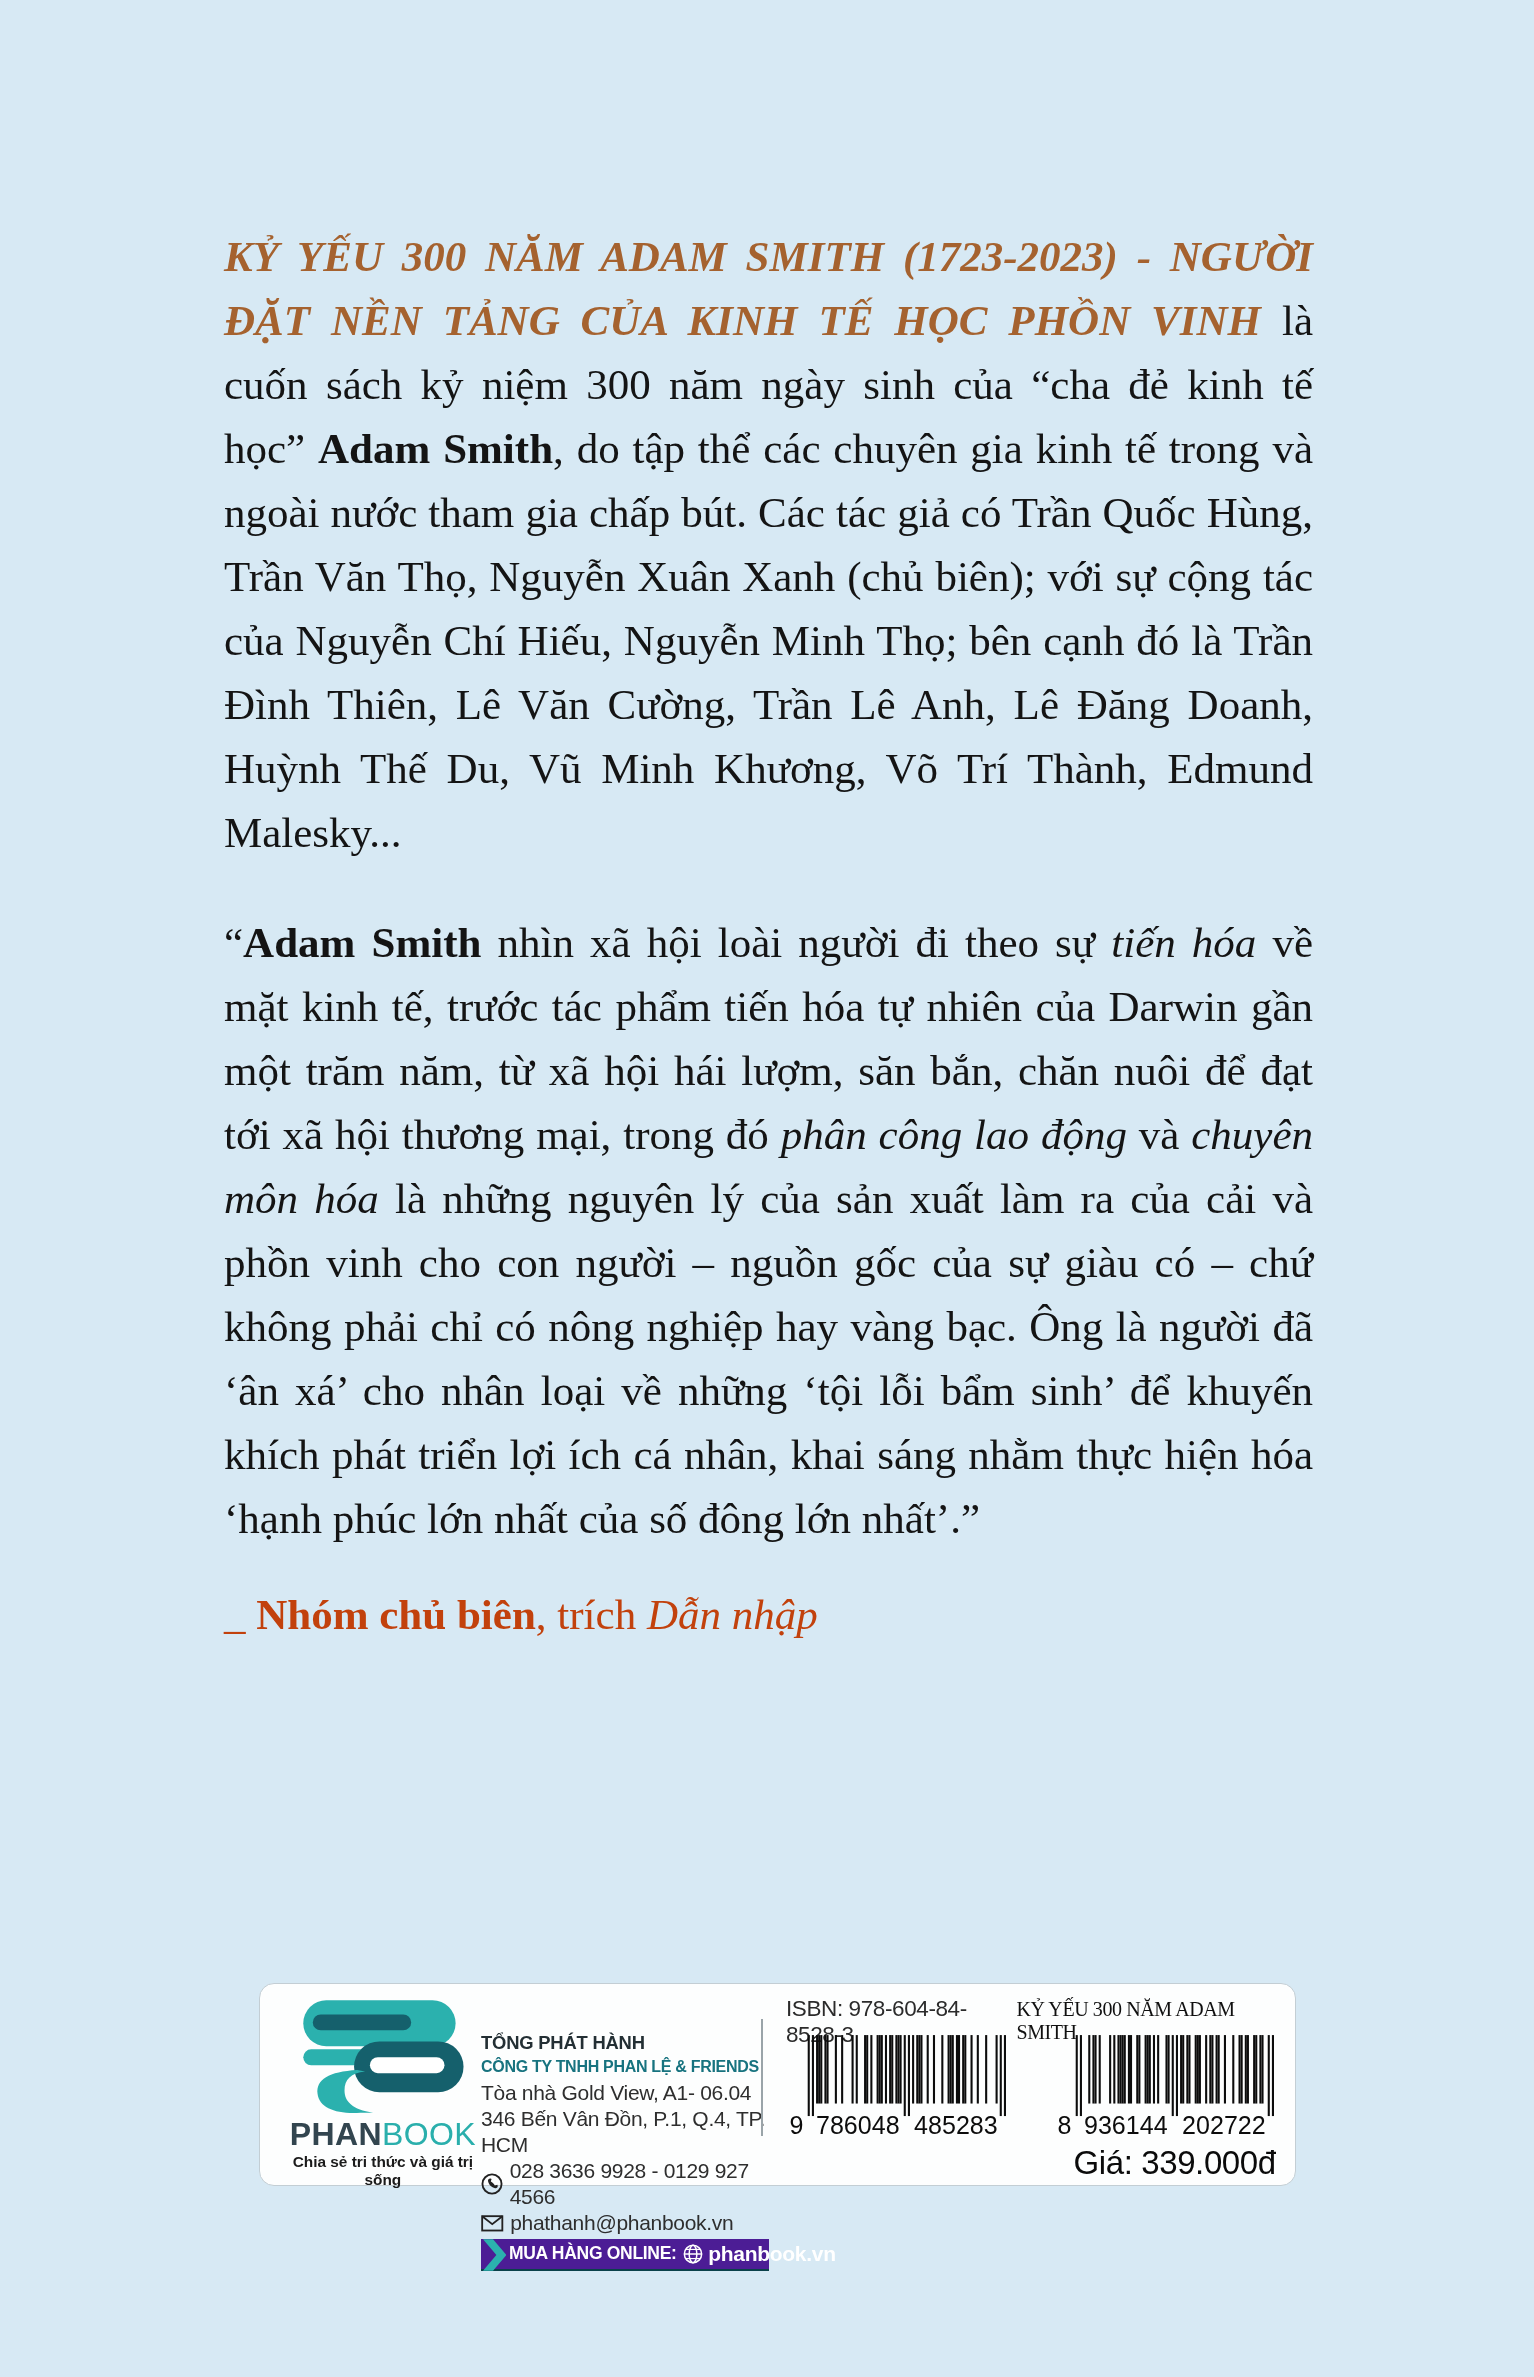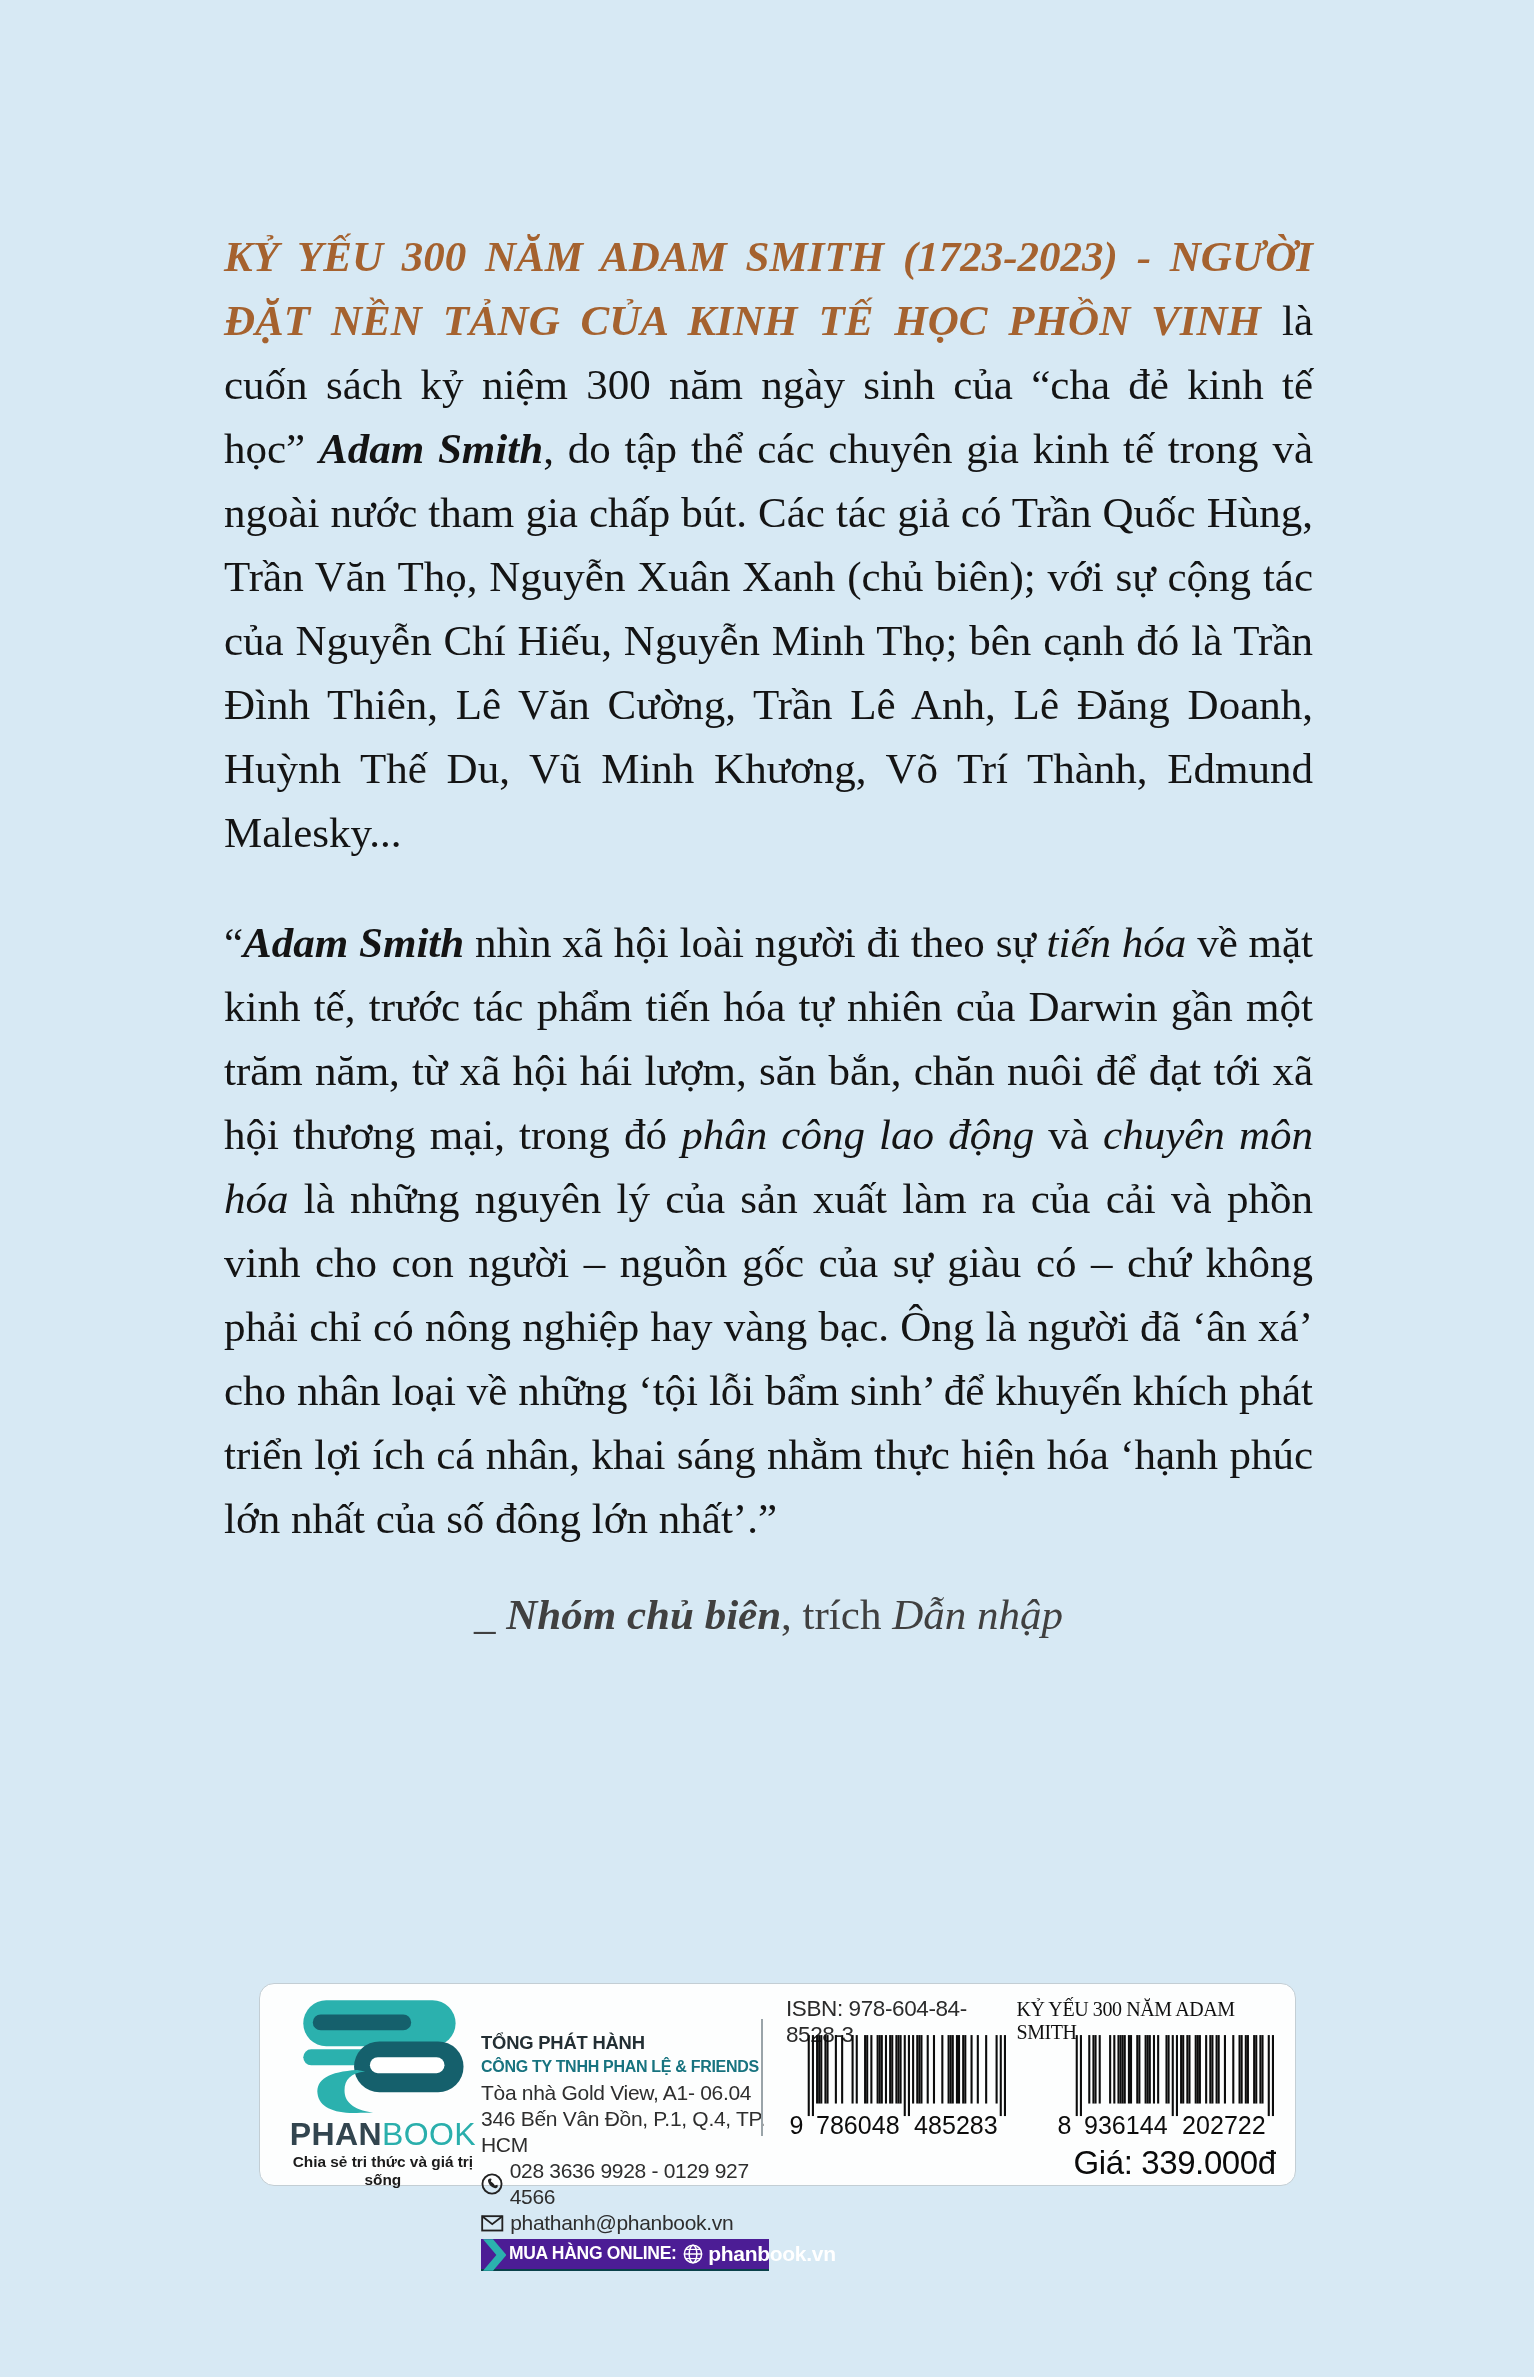--- a/index.html
+++ b/index.html
@@ -12,24 +12,24 @@
   }
   .text-block{
     position:absolute;left:224px;top:225px;width:1089px;
     color:#141414;
     font-size:43px;line-height:64px;
   }
   .para{margin:0;text-align:justify;}
   .para.quote{margin-top:46px;}
   .run{white-space:pre-wrap;}
   .run-title{color:#a5622f;font-weight:bold;font-style:italic;}
-  .run-bold{font-weight:bold;font-style:italic;}
+  .run-bold{font-weight:bold;}
   .run-italic{font-style:italic;}
   .attribution{
-    margin:37px 0 0 0;text-align:center;color:#404040;
+    margin:37px 0 0 0;text-align:left;color:#c2410c;
     font-size:43px;line-height:53px;
   }
   .attribution .run-bold{font-weight:bold;}
   .attribution .run-italic{font-style:italic;}
 
   
   .pub-box{
     position:absolute;left:259px;top:1983px;width:1037px;height:203px;
     background:#fdfefe;border:1.7px solid #c3ced4;border-radius:15px;
     font-family:"Liberation Sans","DejaVu Sans",sans-serif;

